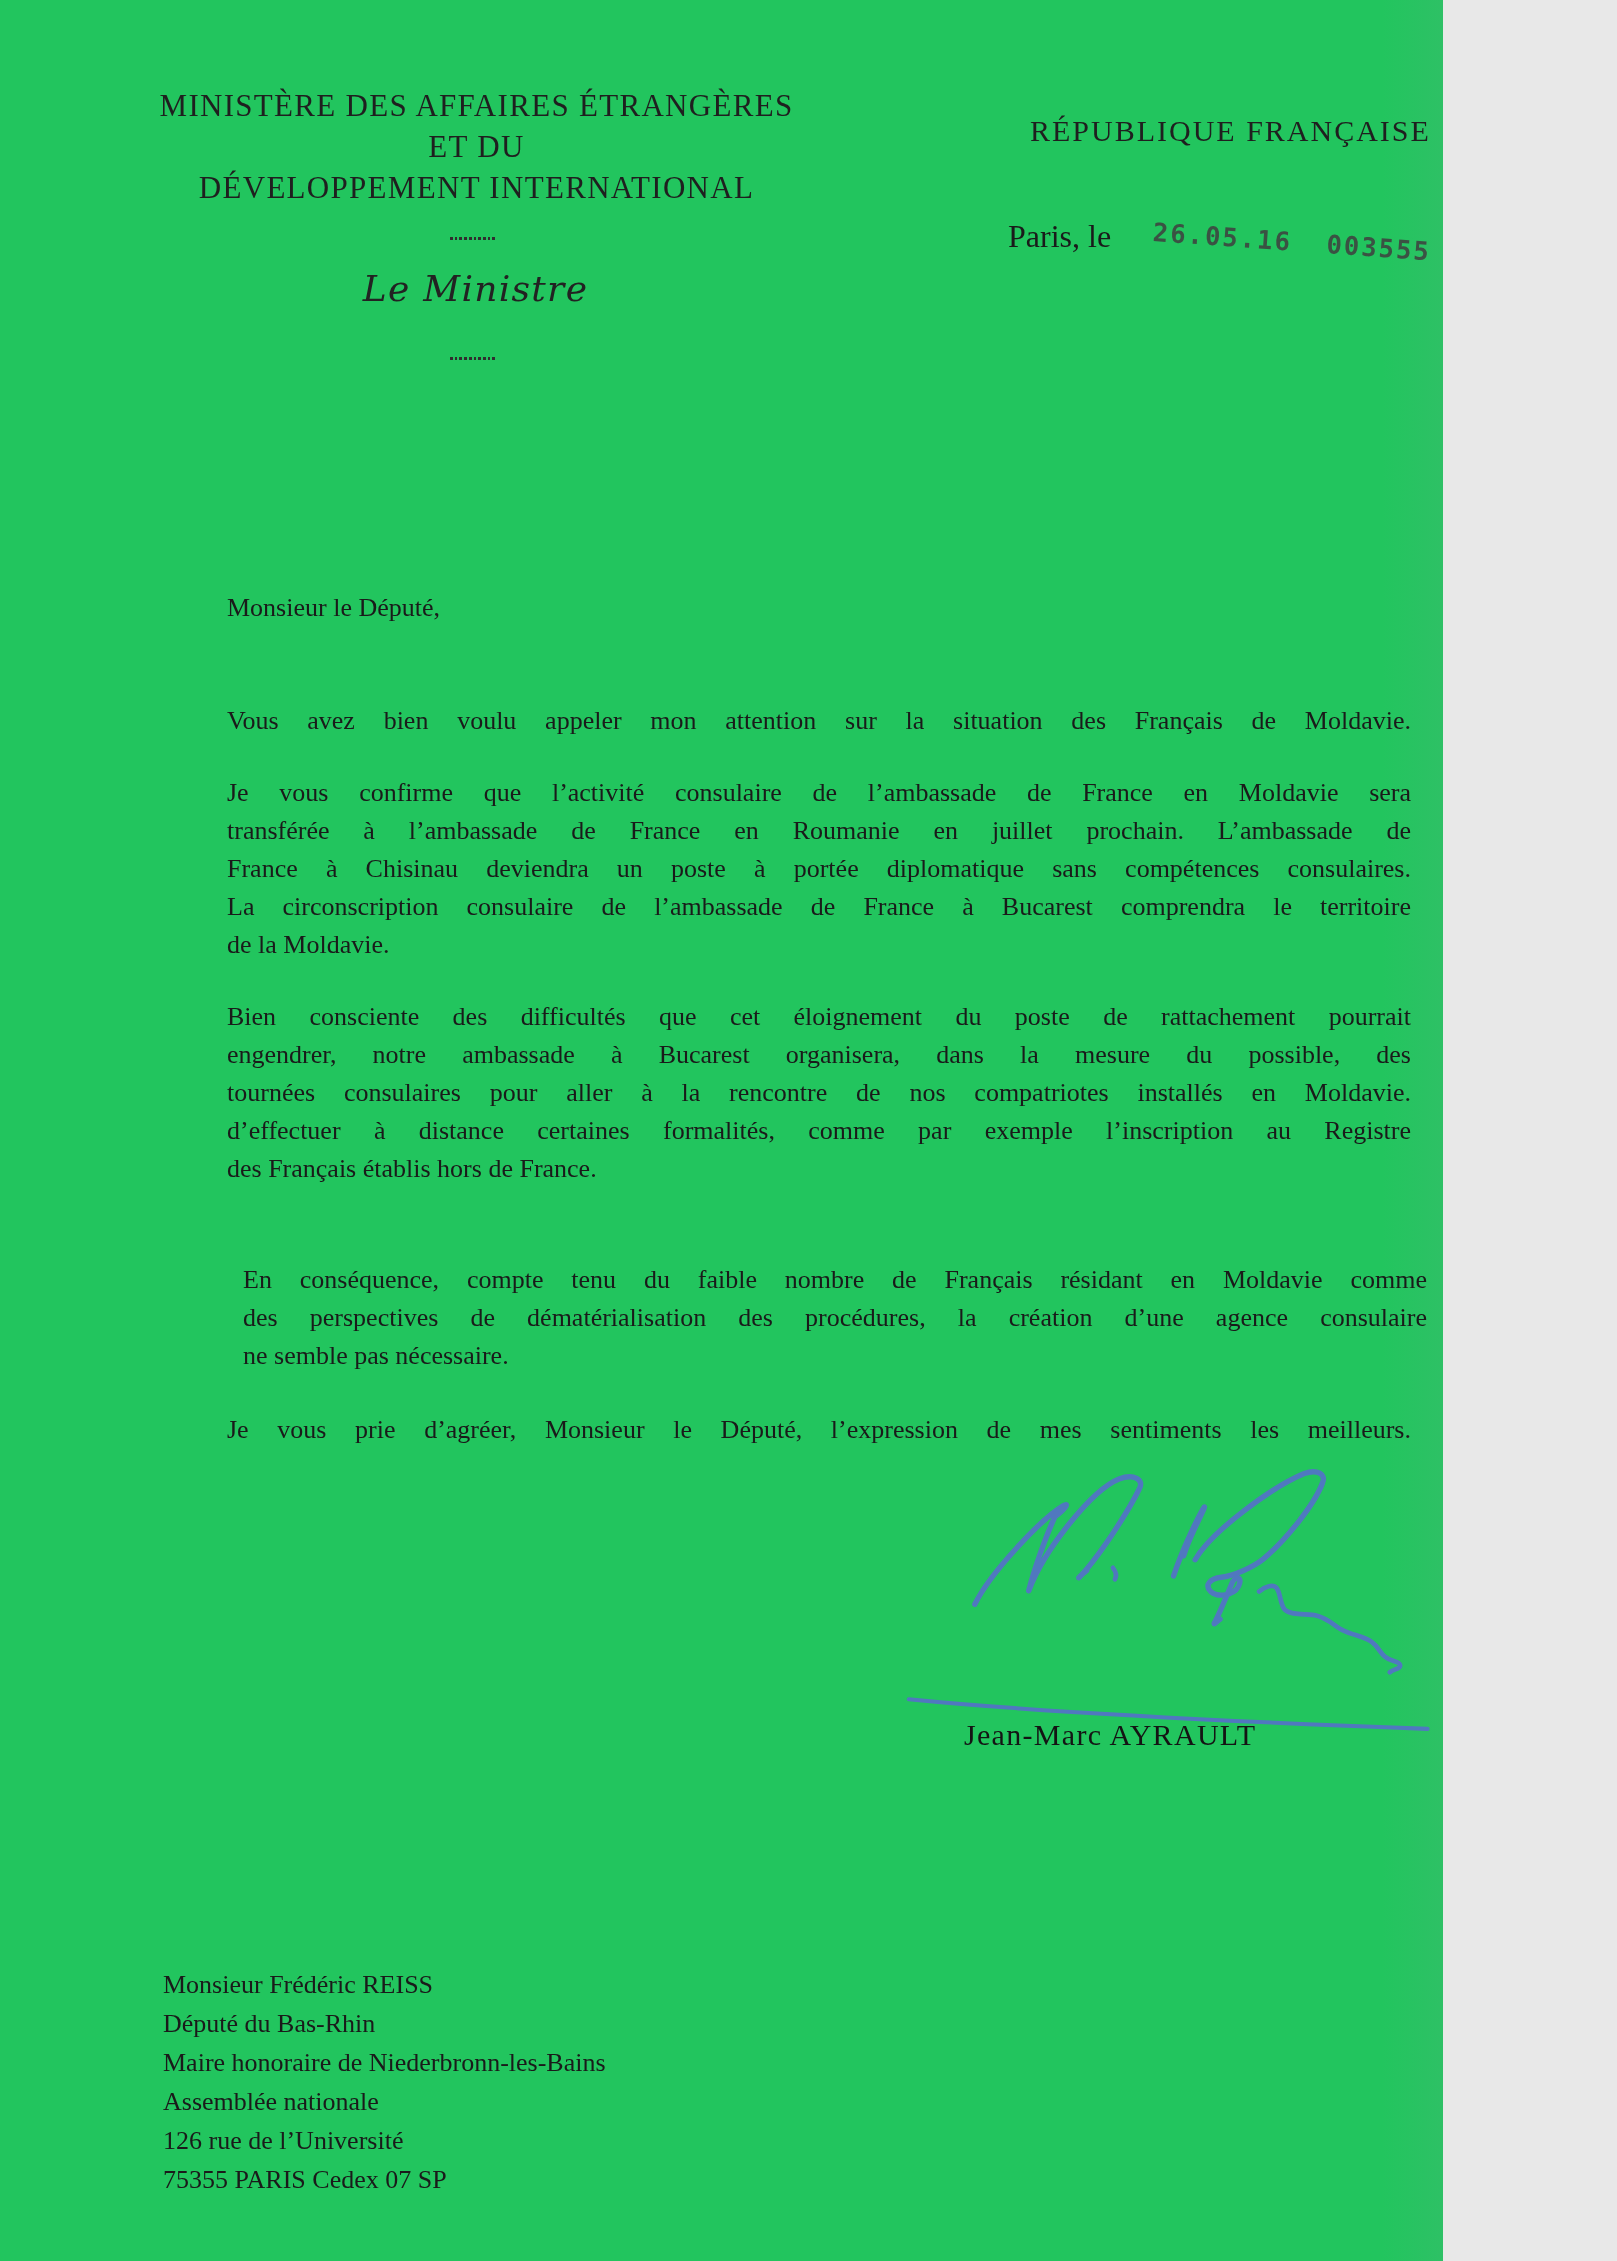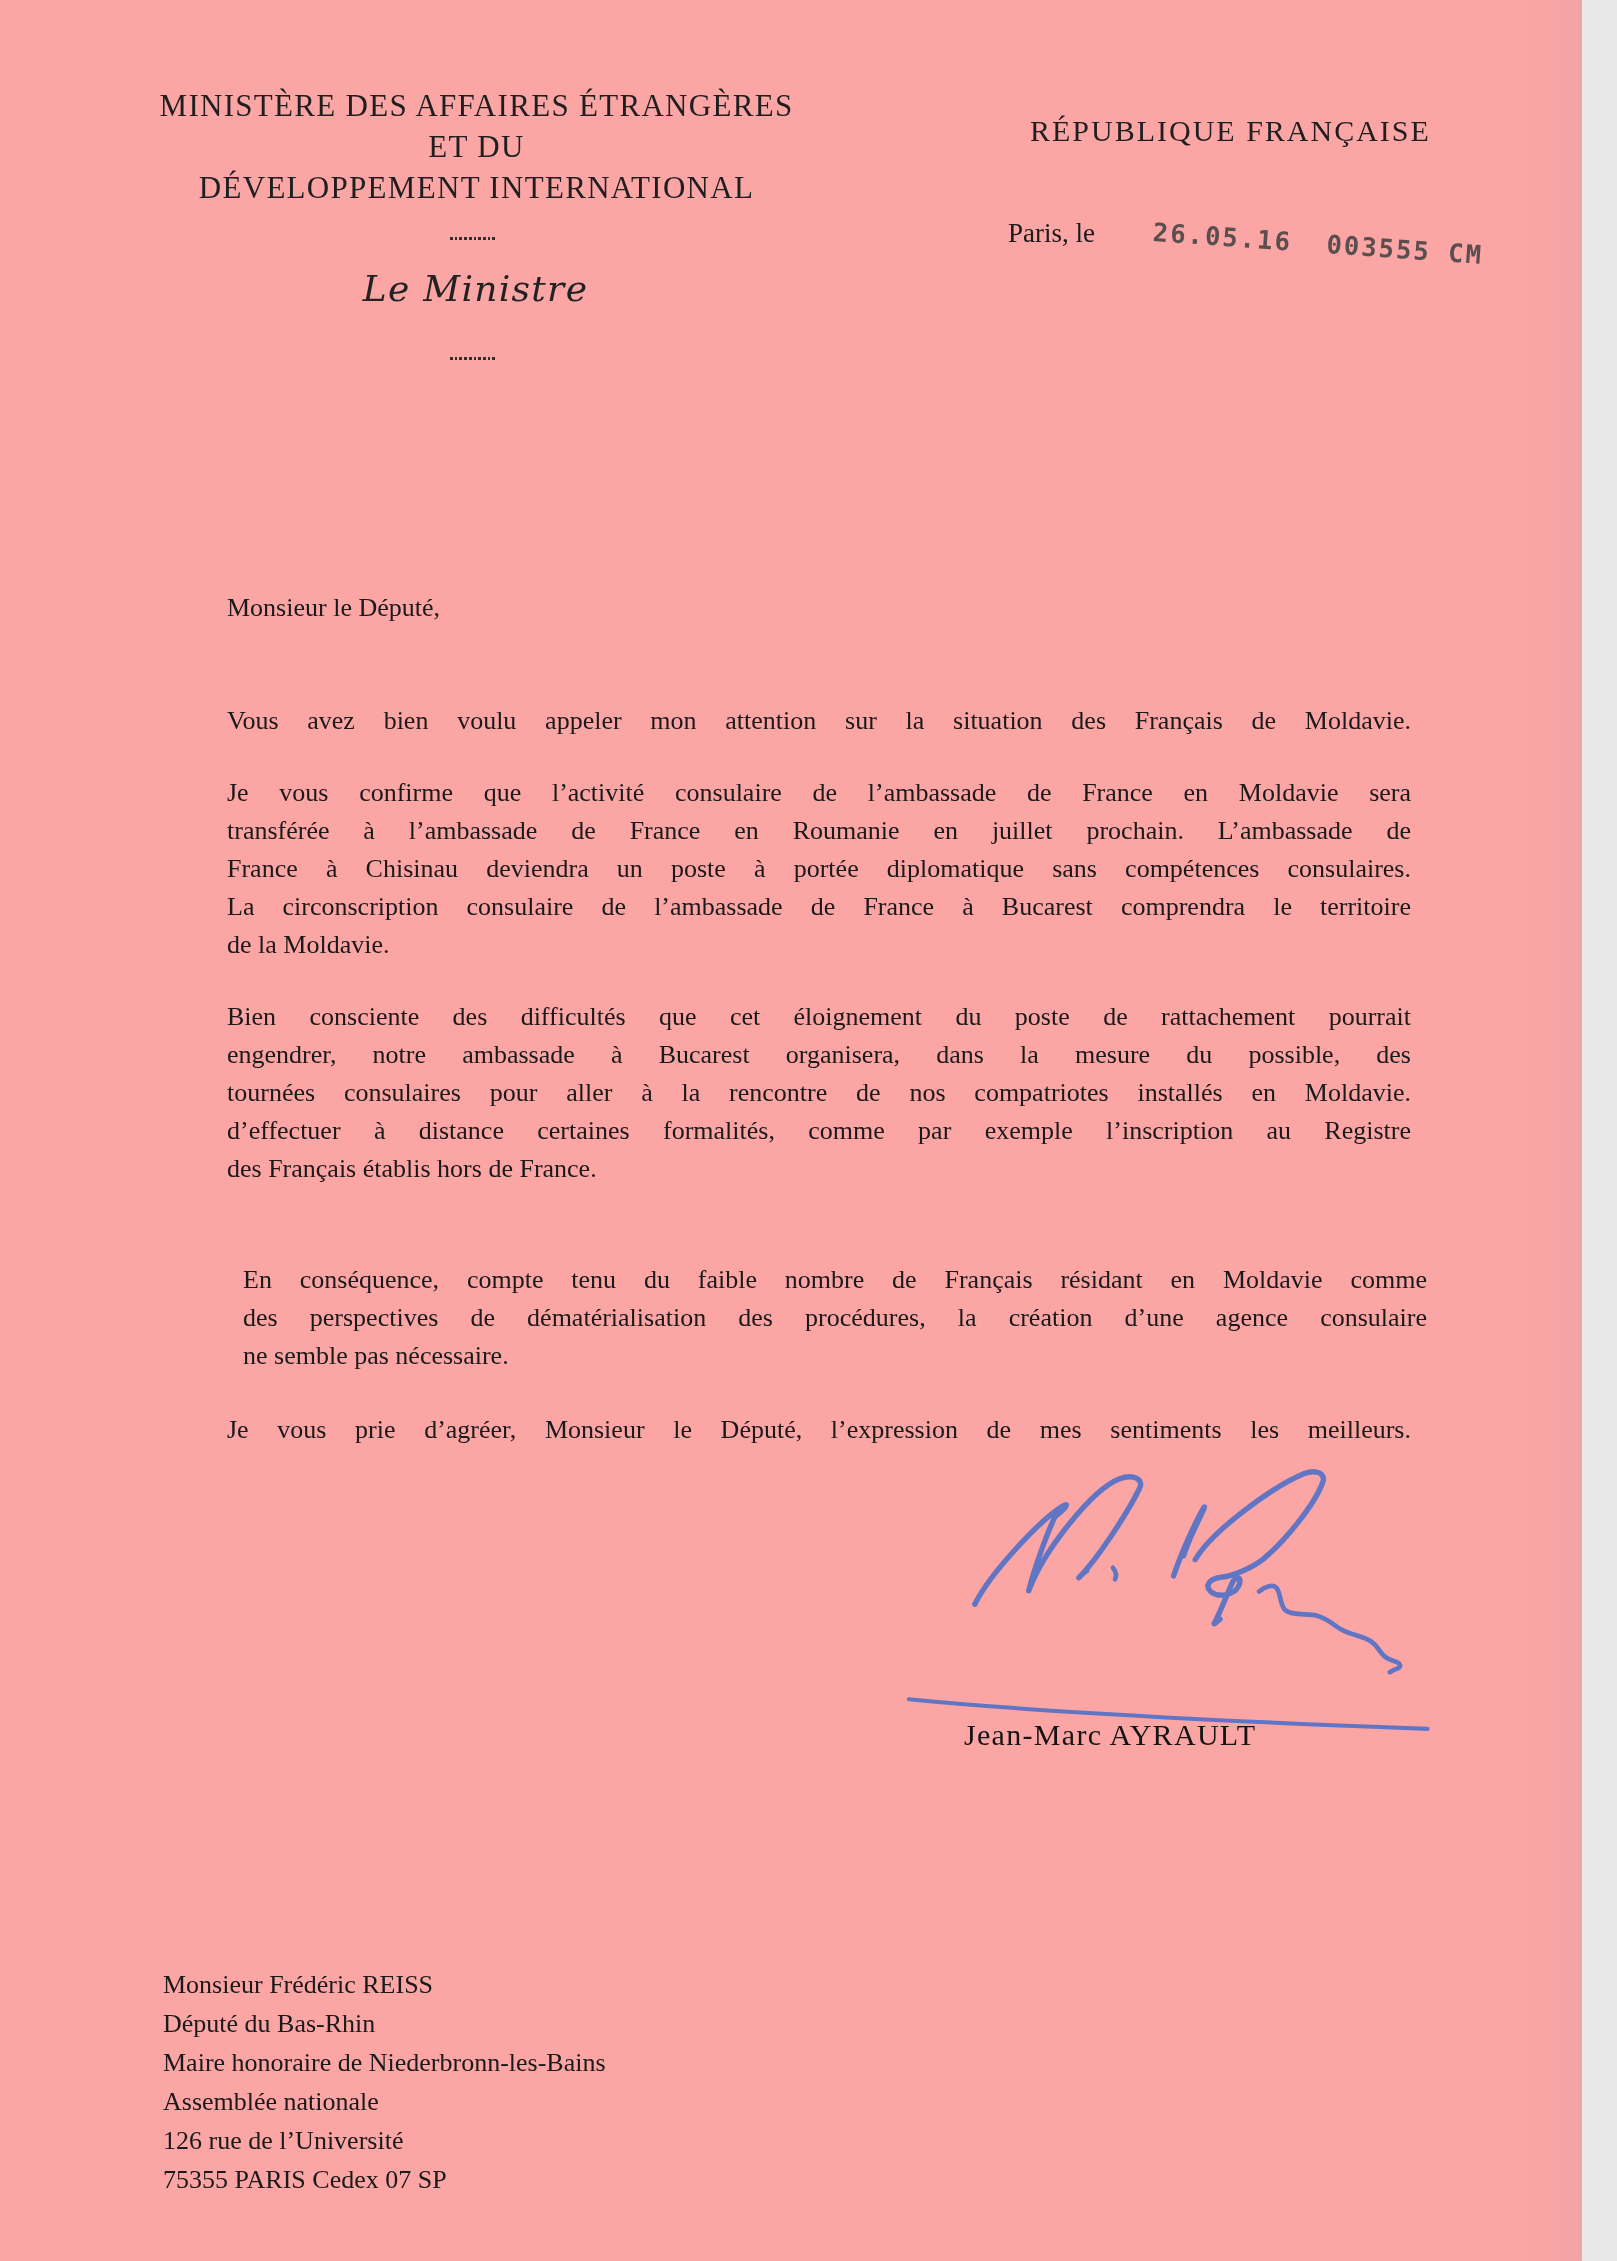--- a/index.html
+++ b/index.html
@@ -1,20 +1,20 @@
 <!DOCTYPE html>
 <html style="font-size:10.8px"><head>
 <meta charset="utf-8">
 <style>
   html,body{margin:0;padding:0;}
   body{background:#e8e8e8;}
   #page{
     position:relative;
-    width:1582px;height:2261px;
-    background:#fca5a5;
+    width:1443px;height:2261px;
+    background:#22c55e;
     overflow:hidden;
     font-family:"Liberation Serif", serif;
     color:#1a1a1a;
   }
   .scan-edge{
     position:absolute;right:0;top:0;bottom:0;width:61px;
     background:linear-gradient(to left, rgba(150,155,165,0.10), rgba(150,155,165,0));
     pointer-events:none;
   }
   .header-left{
@@ -30,21 +30,21 @@
     position:absolute;width:47px;height:3.4px;
     background:repeating-linear-gradient(90deg,#2f2f2f 0 2.7px, rgba(0,0,0,0) 2.7px 4.7px);
   }
   #dash-top{left:450px;top:237px;}
   #dash-bottom{left:450px;top:357px;}
   .minister{
     position:absolute;left:317px;top:268px;width:317px;text-align:center;
     font-family:"DejaVu Serif", serif;font-style:italic;
     font-size:36px;letter-spacing:1.3px;color:#222;
   }
-  .paris{position:absolute;left:1008px;top:218px;font-size:27px;}
+  .paris{position:absolute;left:1008px;top:218px;font-size:32px;}
   .stamp{
     position:absolute;left:1154px;top:217px;
     font-family:"DejaVu Sans Mono", monospace;
     font-size:25.6px;letter-spacing:2px;font-weight:bold;
     color:#3f3f3f;opacity:.85;white-space:pre;
     transform:rotate(4deg);transform-origin:left top;
   }
   .body-par{
     position:absolute;left:227px;width:1184px;
     font-size:26px;line-height:38px;

